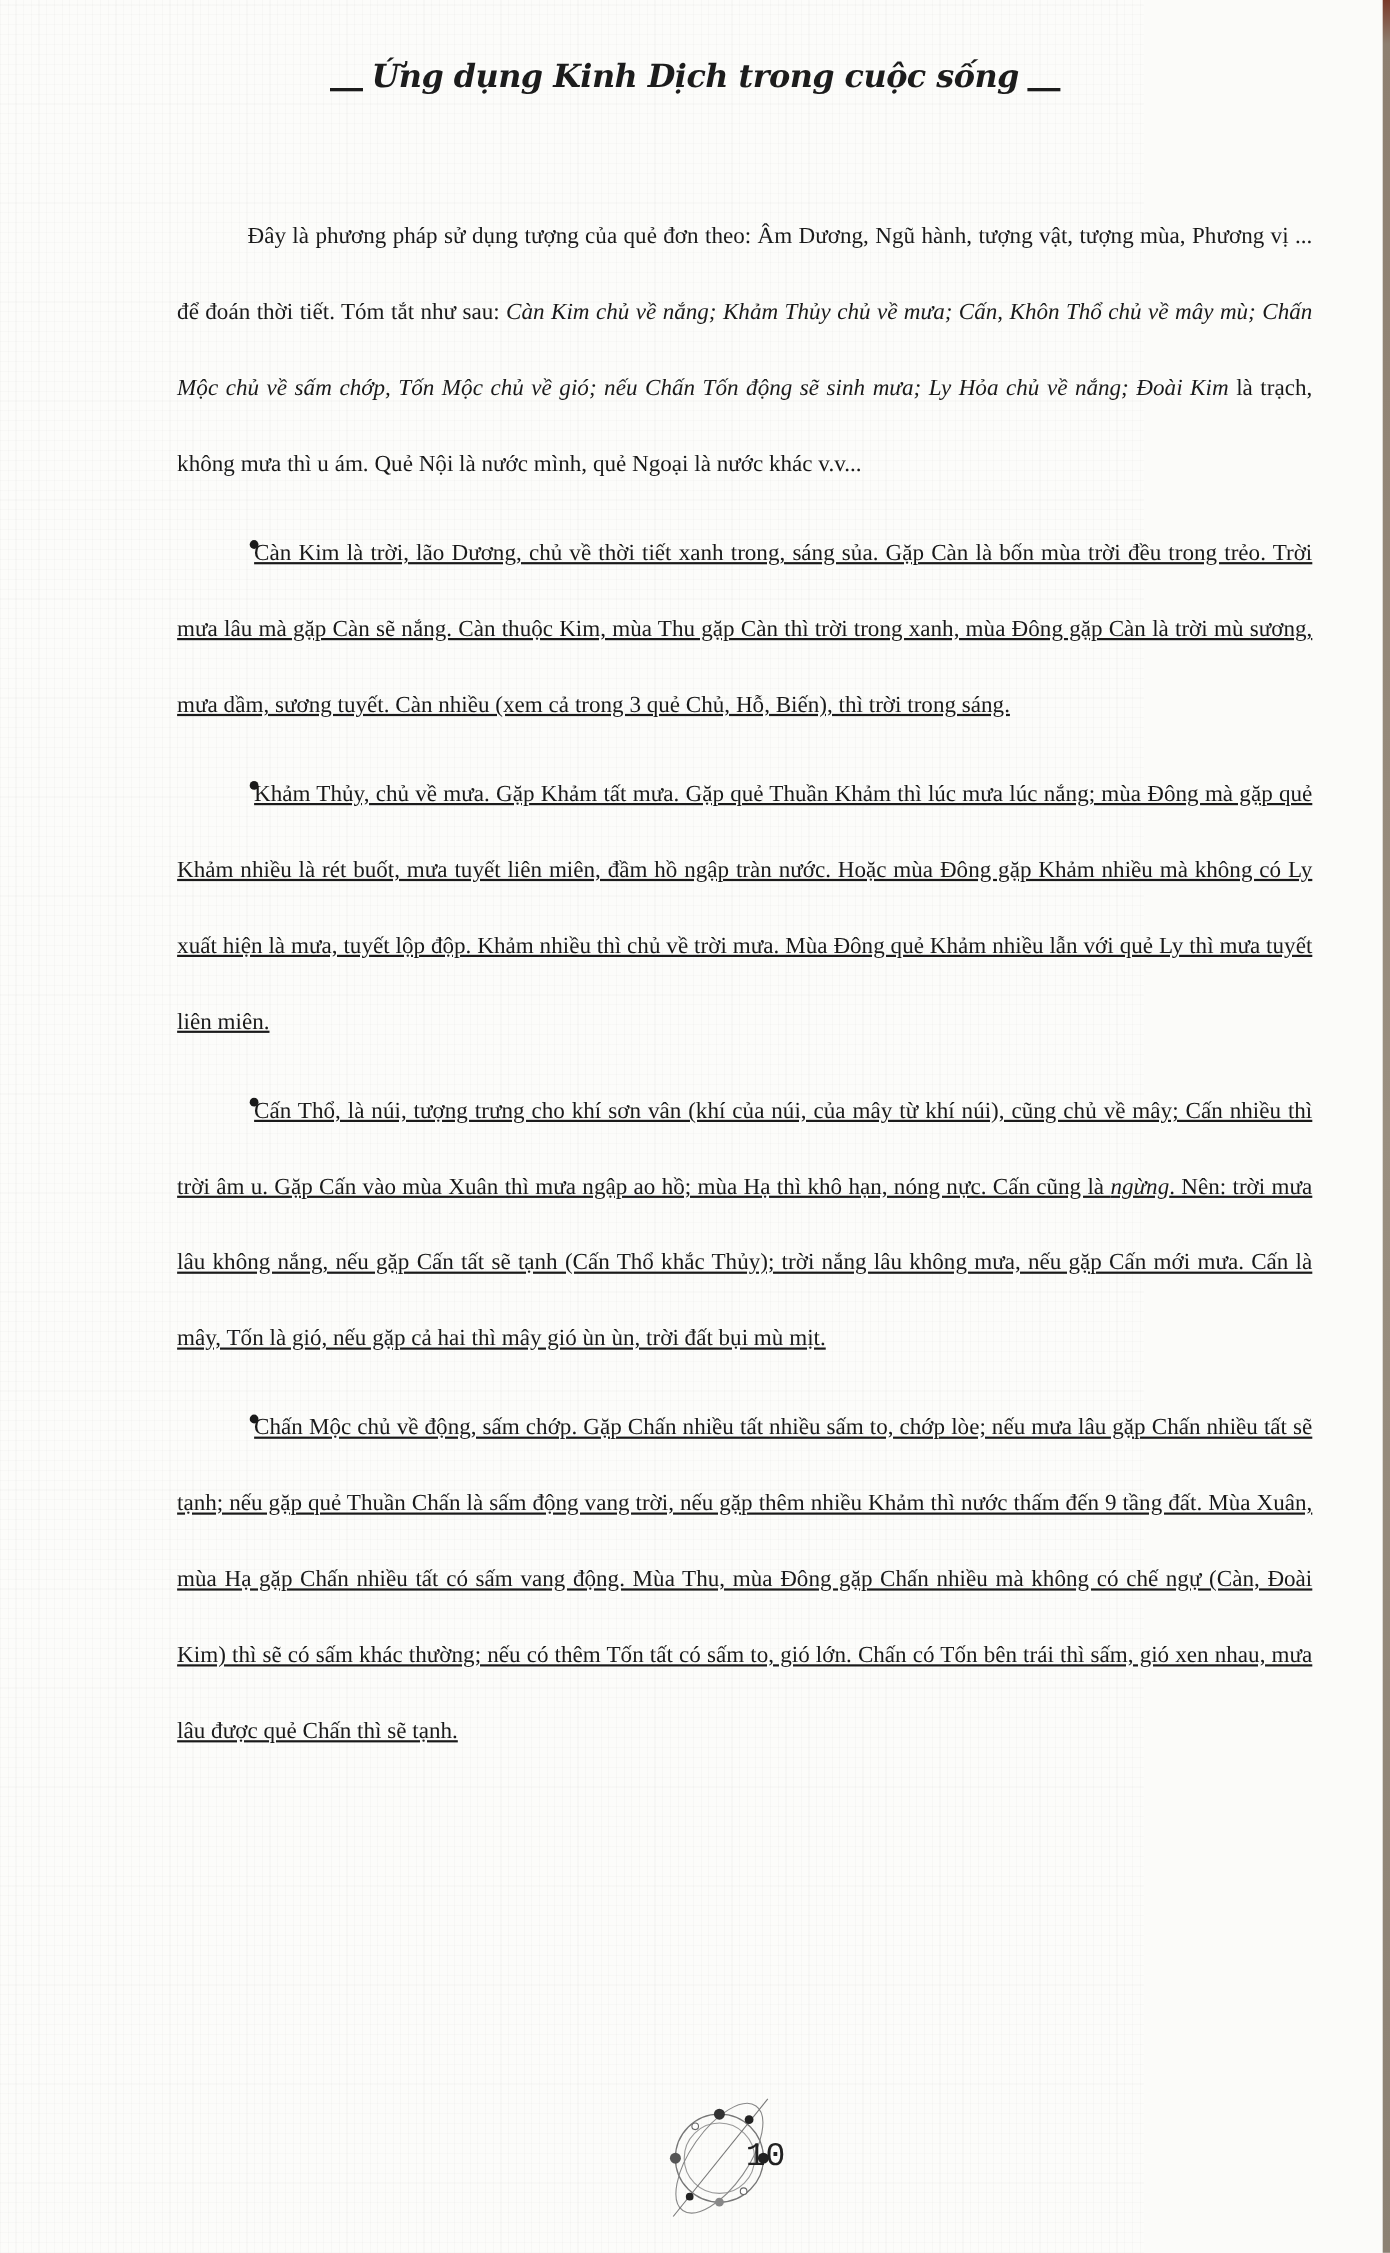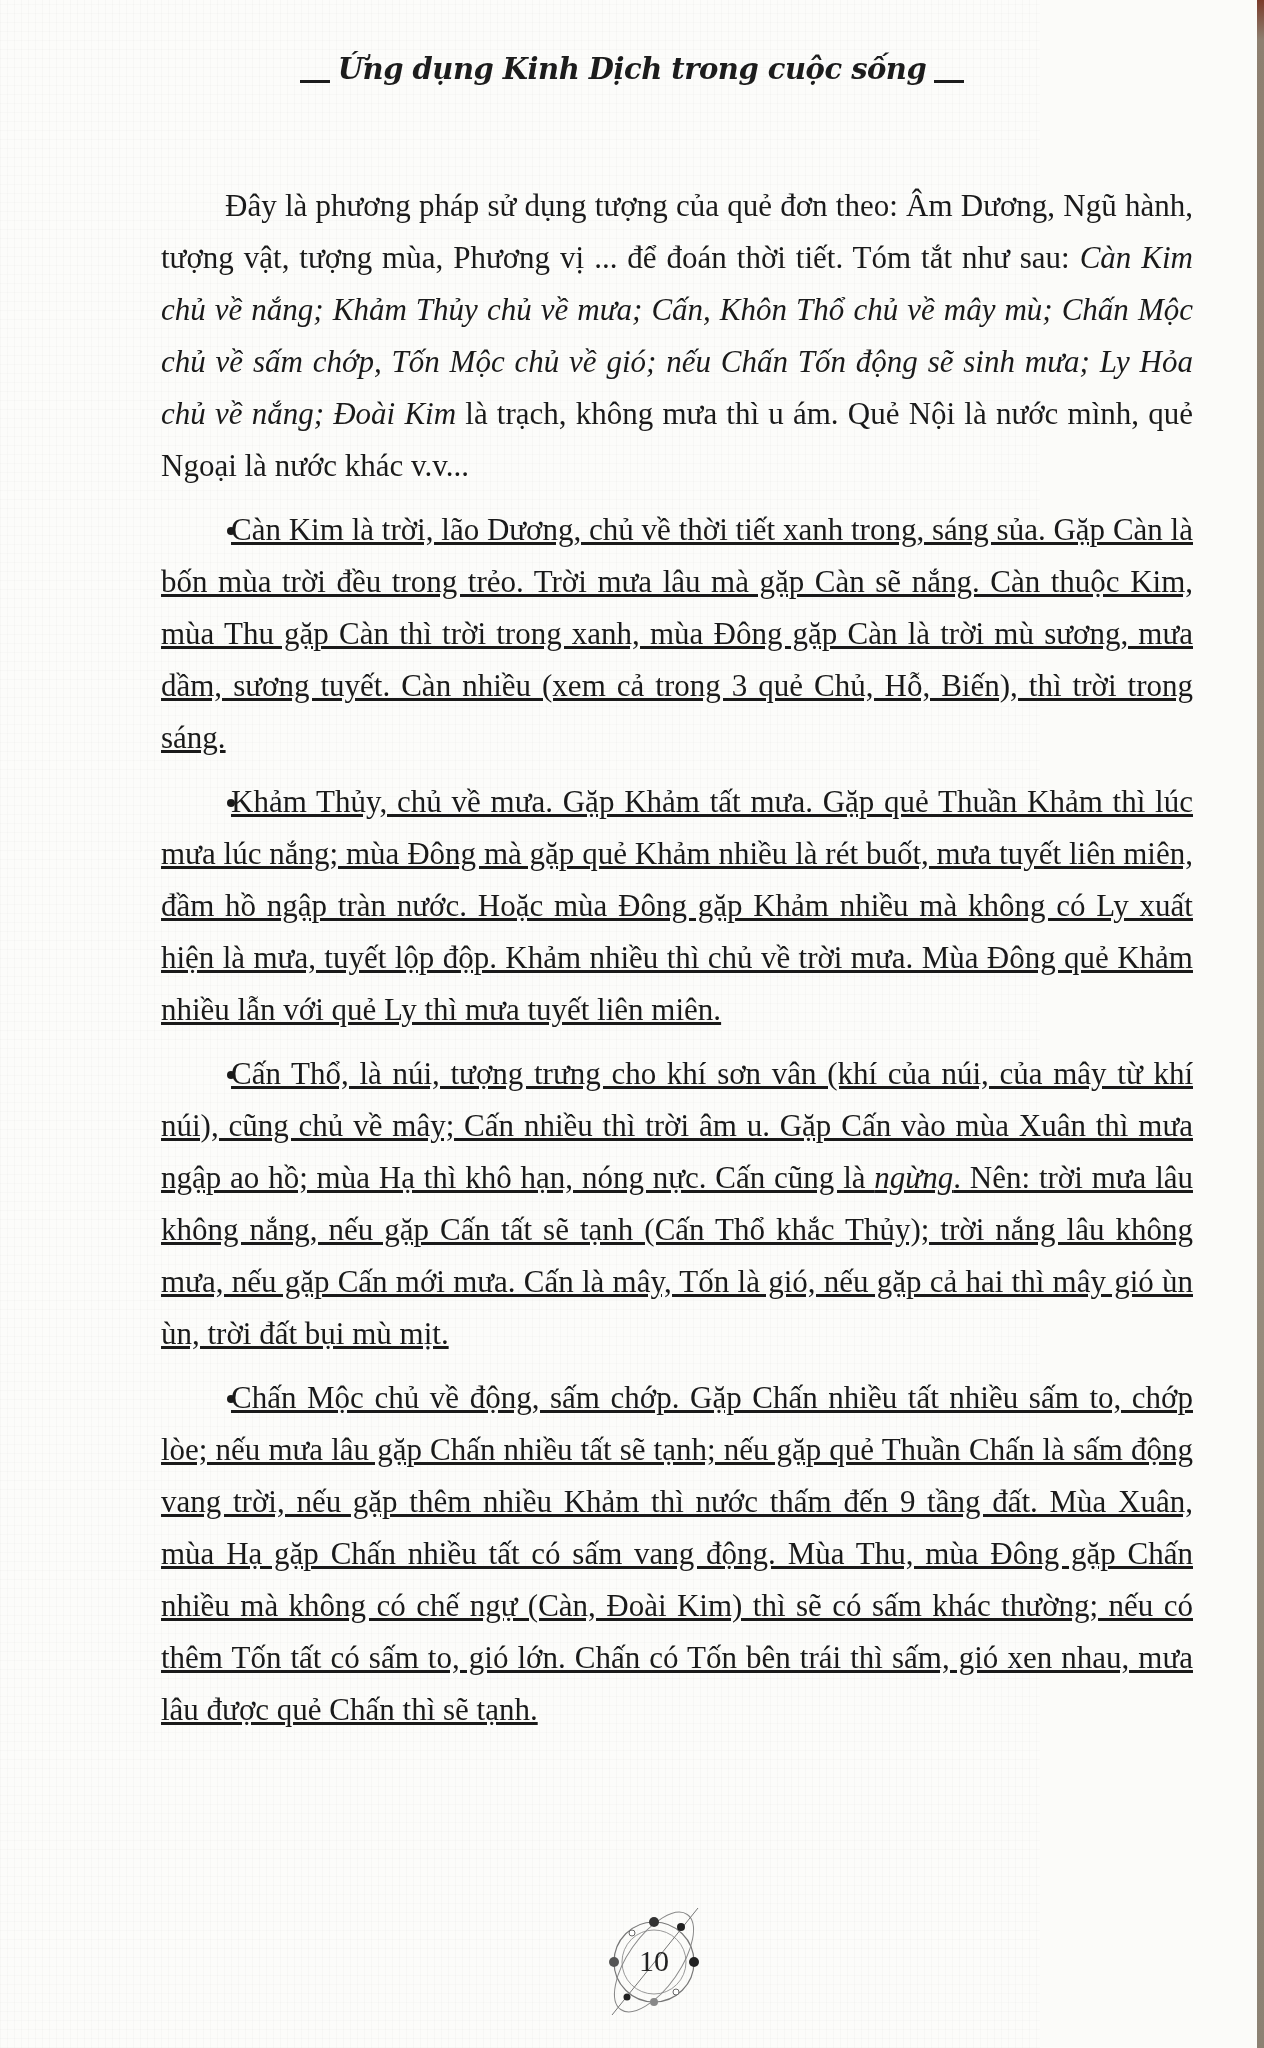--- a/index.html
+++ b/index.html
@@ -25,36 +25,36 @@
     position: absolute; top: 52px; left: 0; width: 1264px;
     text-align: center;
     font-family: "DejaVu Serif", serif;
     font-style: italic; font-weight: bold;
     font-size: 29px; letter-spacing: -0.5px;
     color: #1c1c1c;
   }
   .header .dash { display: inline-block; width: 30px; border-bottom: 3px solid #1c1c1c; vertical-align: -4px; margin: 0 8px; }
   .text {
     position: absolute; left: 161px; top: 180px; width: 1032px;
-    font-size: 31px; line-height: 52px;
+    font-size: 21px; line-height: 69px;
     text-align: justify;
   }
   .text p { margin: 0 0 12px 0; }
   .indent { text-indent: 64px; }
   .bullet-item { text-indent: 70px; position: relative; text-decoration: underline; }
   .bullet {
     position: absolute; left: 66px; top: 23px;
     width: 8px; height: 8px; border-radius: 50%; background: #1a1a1a;
   }
   .footer {
     position: absolute; left: 594px; top: 1900px; width: 120px; height: 130px;
   }
   .page-num {
-    position: absolute; left: 0; top: 44px; width: 120px; text-align: center;
-    font-family: Liberation Serif, serif; font-size: 30px; color: #222;
+    position: absolute; left: 0; top: 44px; width: 120px; text-align: right;
+    font-family: Liberation Mono, monospace; font-size: 30px; color: #222;
   }
 </style>
 </head>
 <body>
 
 <div class="page">
 
   <div class="header">
     <span class="dash"></span><span>Ứng dụng Kinh Dịch trong cuộc sống</span><span class="dash"></span>
   </div>

